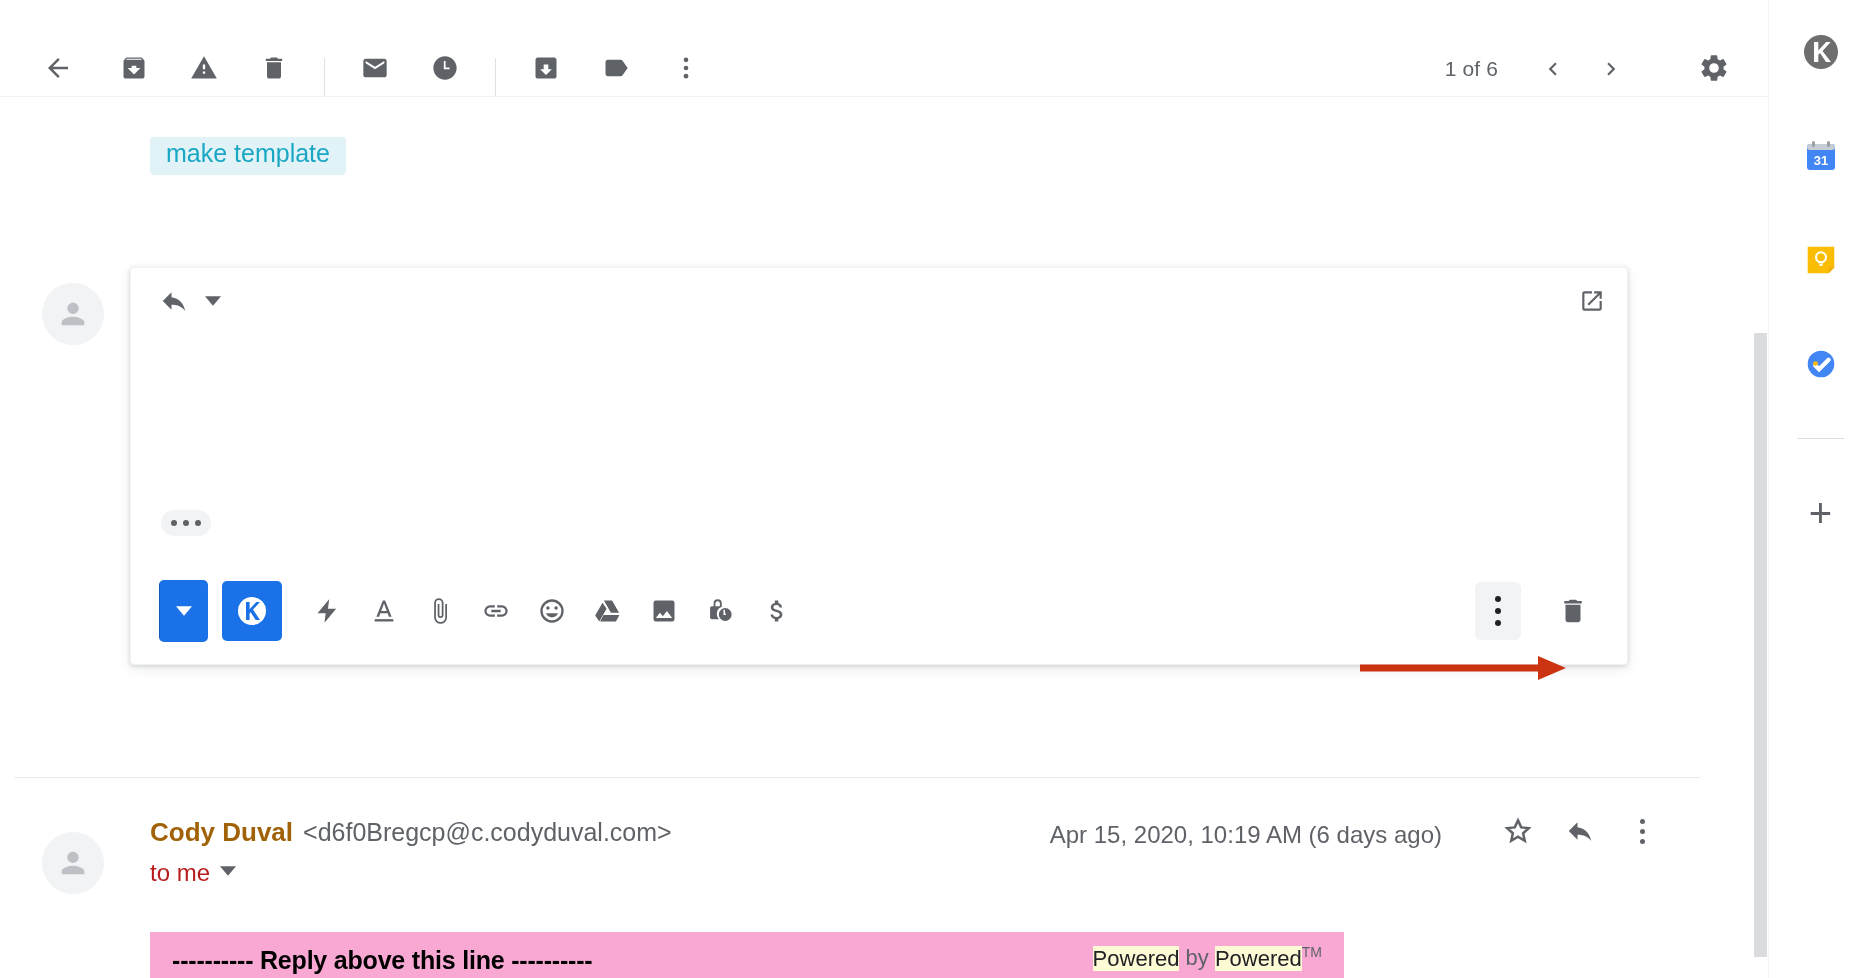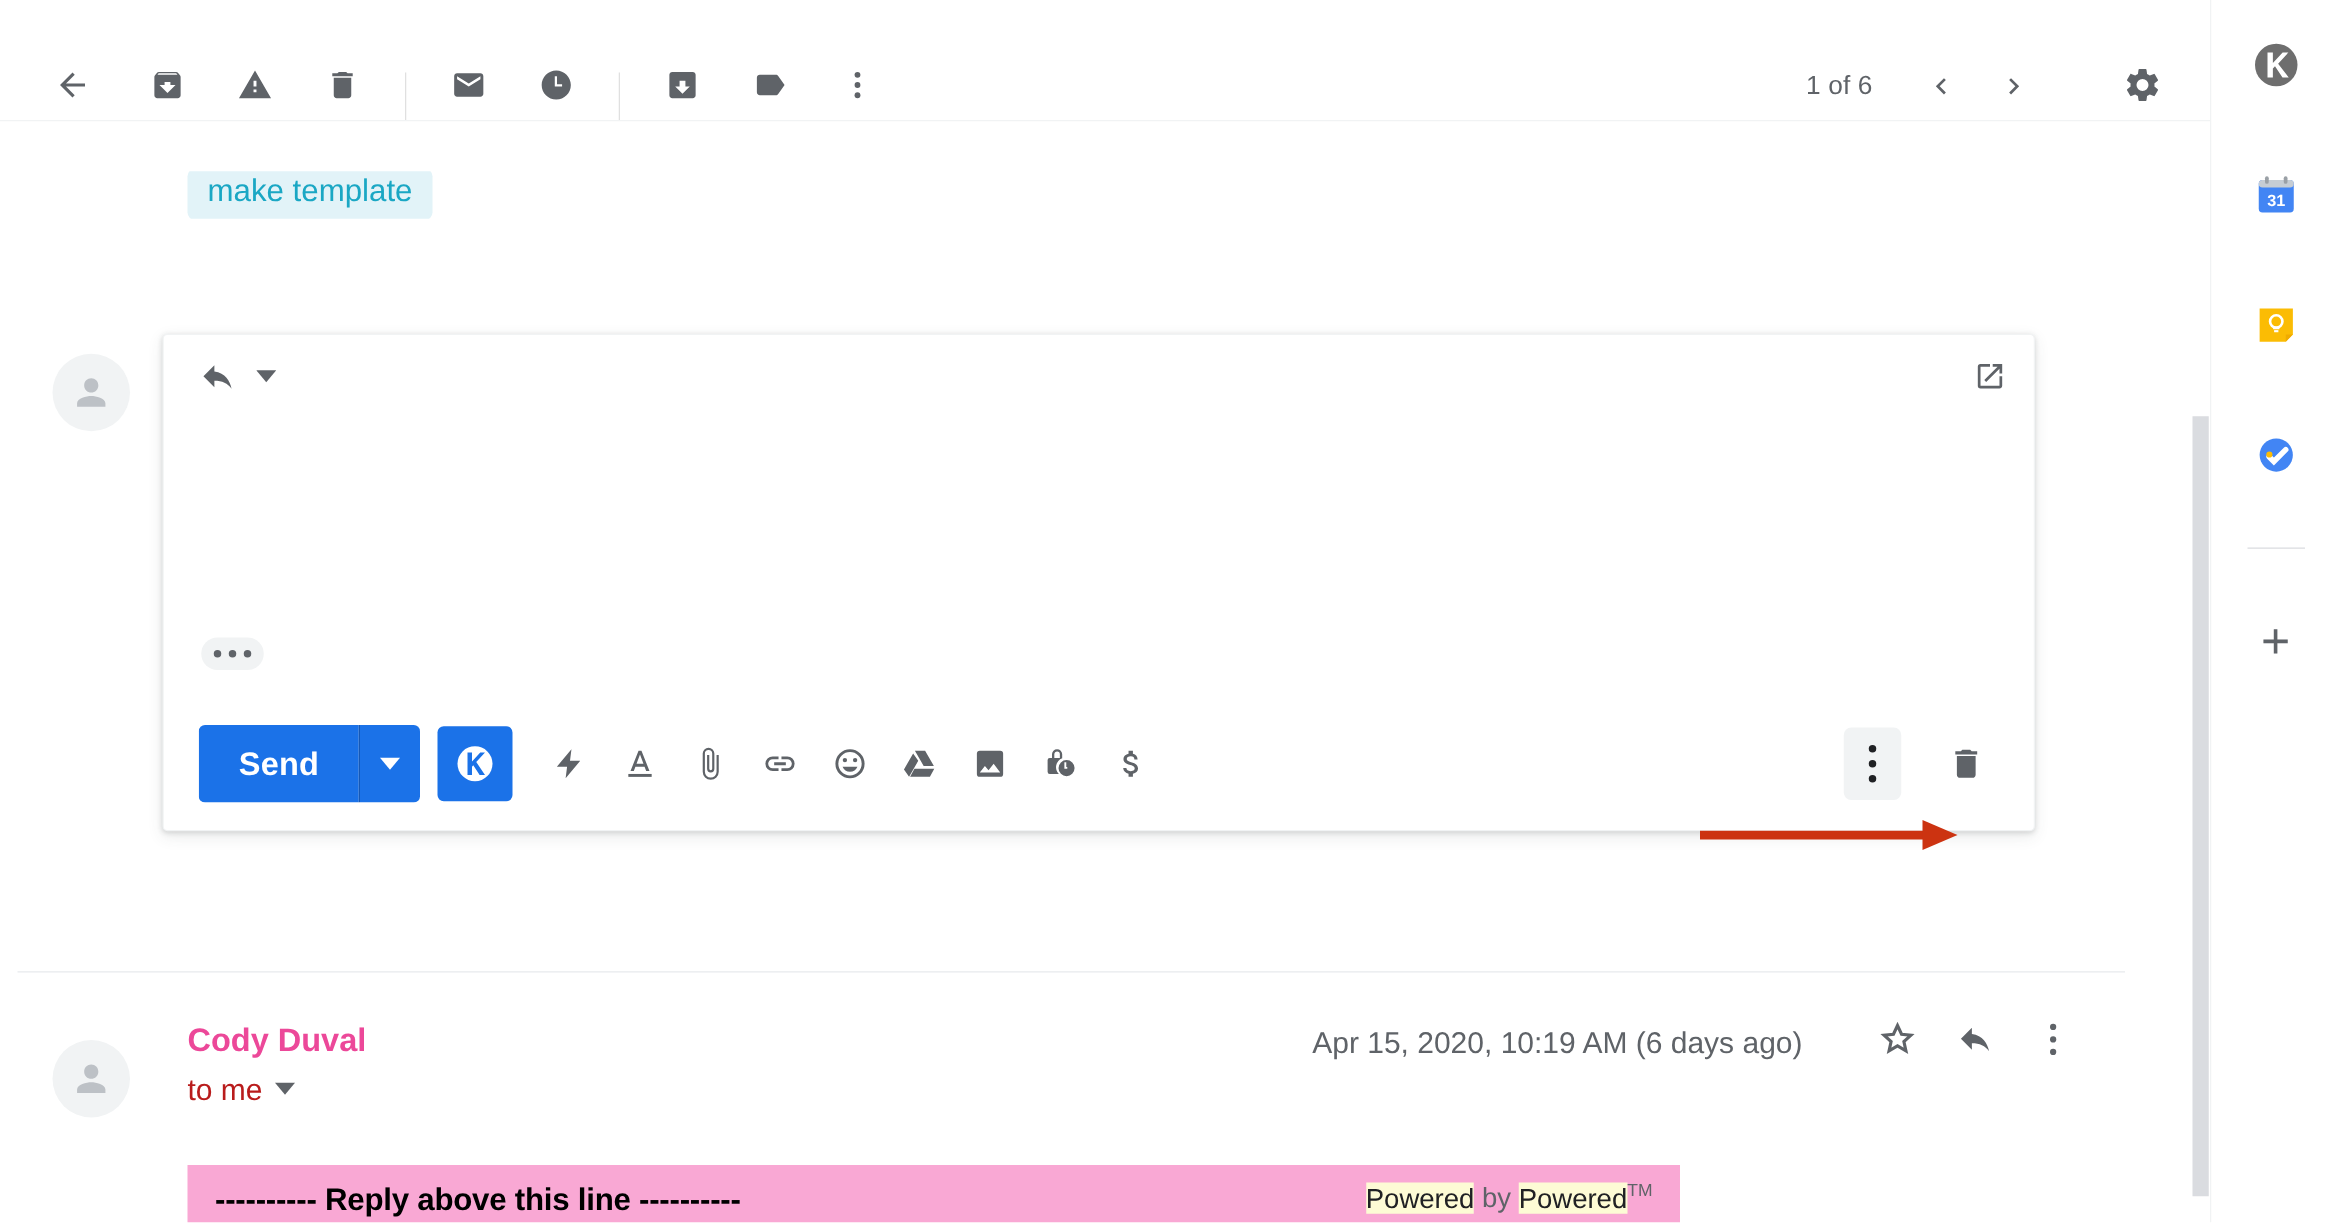--- a/index.html
+++ b/index.html
@@ -317,21 +317,21 @@
     position: absolute;
     left: 150px; top: 20px;
     display: flex;
     align-items: baseline;
     gap: 10px;
     white-space: nowrap;
   }
   .from-name {
     font-size: 26px;
     font-weight: bold;
-    color: #ec4899;
+    color: #a16207;
   }
   .from-email {
     font-size: 25px;
     color: #5f6368;
   }
   .msg-to {
     position: absolute;
     left: 150px; top: 62px;
     display: flex;
     align-items: center;
@@ -586,21 +586,20 @@
 
           <div class="ellipsis-btn">
             <i></i>
               <i></i>
               <i></i>
           </div>
 
           <div class="compose-foot">
 
             <div class="send-group">
-              <button class="send-btn">Send</button>
               <div class="send-divider"></div>
               <div class="send-caret">
                 <svg width="16" height="16" viewBox="0 0 10 10">
                     <path d="M0 2l5 6 5-6z"></path>
                   </svg>
               </div>
             </div>
 
             <div class="keeping-btn">
               <svg width="40" height="40" viewBox="0 0 40 40">
@@ -687,20 +686,21 @@
       <div class="msg">
 
         <div class="msg-avatar">
           <svg width="34" height="34" viewBox="0 0 24 24">
               <path d="M12 12c2.21 0 4-1.79 4-4s-1.79-4-4-4-4 1.79-4 4 1.79 4 4 4zm0 2c-2.67 0-8 1.34-8 4v2h16v-2c0-2.66-5.33-4-8-4z"></path>
             </svg>
         </div>
 
         <div class="msg-from">
           <span class="from-name">Cody Duval</span>
+          <span class="from-email">&lt;d6f0Bregcp@c.codyduval.com&gt;</span>
         </div>
 
         <div class="msg-to">
           <span class="to-text">to me</span>
           <span class="to-caret">
             <svg width="16" height="16" viewBox="0 0 10 10">
                 <path d="M0 2l5 6 5-6z"></path>
               </svg>
           </span>
         </div>

